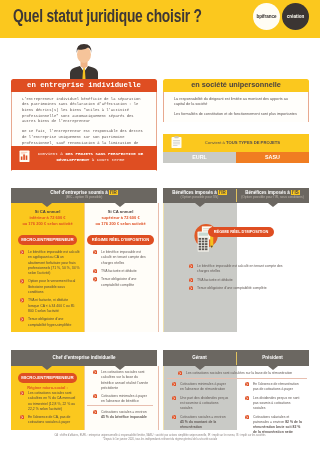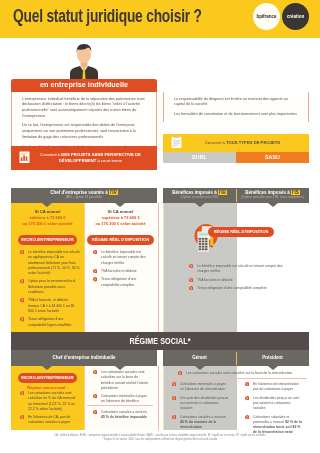--- a/index.html
+++ b/index.html
@@ -23,21 +23,21 @@
 
 .hero-figure{position:absolute;left:66px;top:41px;width:36px;height:39px;}
 .hero-text{position:absolute;left:107px;top:45px;}
 .hero-l1{font-size:12.5px;font-weight:bold;color:#4A4240;line-height:11px;white-space:nowrap;
   transform:scaleX(0.80);transform-origin:left top;letter-spacing:-0.1px;}
 .hero-l1 .hl{background:#FBC81E;padding:0 1.5px;color:#3E3836;}
 .hero-l2{font-size:4.6px;color:#5B5351;letter-spacing:0.22px;margin-top:3px;white-space:nowrap;
   transform:scaleX(1.0);transform-origin:left top;}
 
 
-.panelL{position:absolute;left:11px;top:79px;width:146px;height:113px;}
+.panelL{position:absolute;left:11px;top:79px;width:146px;height:113px;font-family:Liberation Mono, monospace;}
 .panelR{position:absolute;left:163px;top:79px;width:146px;height:84px;}
 .p-head{height:12.5px;line-height:12.8px;text-align:center;font-size:7.3px;font-weight:bold;}
 .p-head.o{background:#DF4E22;color:#fff;border-radius:2.5px 2.5px 0 0;}
 .p-head.y{background:#FBC81E;color:#4A4240;border-radius:2.5px 2.5px 0 0;}
 .p-body{background:#FFFEFB;padding:5px 10px 4px 10px;box-sizing:border-box;position:absolute;top:12.5px;width:146px;left:0;border-left:0.8px solid #E8A98F;border-right:0.8px solid #E8A98F;}
 .p-body p{margin:0 0 4.2px 0;font-size:3.8px;line-height:1.5;color:#5B5351;}
 .p-body p:last-child{margin-bottom:0;}
 .p-foot{display:flex;align-items:center;padding:0 6px 0 8px;box-sizing:border-box;position:absolute;width:146px;left:0;}
 .p-foot.o{background:#DF4E22;height:24px;top:67px;}
 .p-foot.y{background:#FBC81E;height:18px;top:55px;}
@@ -160,20 +160,21 @@
       <rect x="8.5" y="7.0" width="2.1" height="5.7" fill="#DF4E22"></rect>
       <rect x="2.3" y="2.4" width="8.3" height="1.1" fill="#F6C3AE"></rect>
       <rect x="2.3" y="4.4" width="5.6" height="1.0" fill="#F6C3AE"></rect>
     </svg>
    </span>
    <span class="p-foot-txt"><span>Convient à </span><b>DES PROJETS SANS PERSPECTIVE DE DÉVELOPPEMENT</b><span> à court terme</span></span>
   </div>
  </div>
 
  <div class="panelR">
+  <div class="p-head y">en société unipersonnelle</div>
   <div class="p-body yb">
    <p>La responsabilité du dirigeant est limitée au montant des apports au capital de la société</p>
    <p>Les formalités de constitution et de fonctionnement sont plus importantes</p>
   </div>
   <div class="p-foot y">
    <span class="ficon">
     <svg viewBox="0 0 14 16" width="11" height="12.5">
       <rect x="0.6" y="1.4" width="12.8" height="14" rx="1" fill="#FFFDF4"></rect>
       <rect x="4.2" y="0.2" width="5.6" height="2.6" rx="0.8" fill="#C9CAC6"></rect>
       <rect x="2.6" y="5.2" width="8.8" height="0.95" fill="#C9CAC6"></rect>
@@ -359,23 +360,20 @@
                 <circle cx="6" cy="6" r="6" fill="#E0552A"></circle>
                 <path d="M4.6 3.4 L7.6 6 L4.6 8.6" fill="none" stroke="#FFFFFF" stroke-width="1.7" stroke-linecap="square"></path>
               </svg>
             </span>
             <span class="w"><span>Tenue obligatoire d'une comptabilité complète</span></span>
           </li>
    </ul>
   </div>
  </div>
 
- <div id="social-band">
-  <div class="bt">RÉGIME SOCIAL*</div>
- </div>
  <div id="social-sub-l">
   <div class="shdr" style="left:0;width:146px;">Chef d'entreprise individuelle</div>
  </div>
  <div id="social-sub-r">
   <div class="vsep"></div>
   <div class="shdr" style="left:0;width:73px;">Gérant</div>
   <div class="shdr" style="left:73px;width:73px;">Président</div>
  </div>
 
  <div id="social-body">

